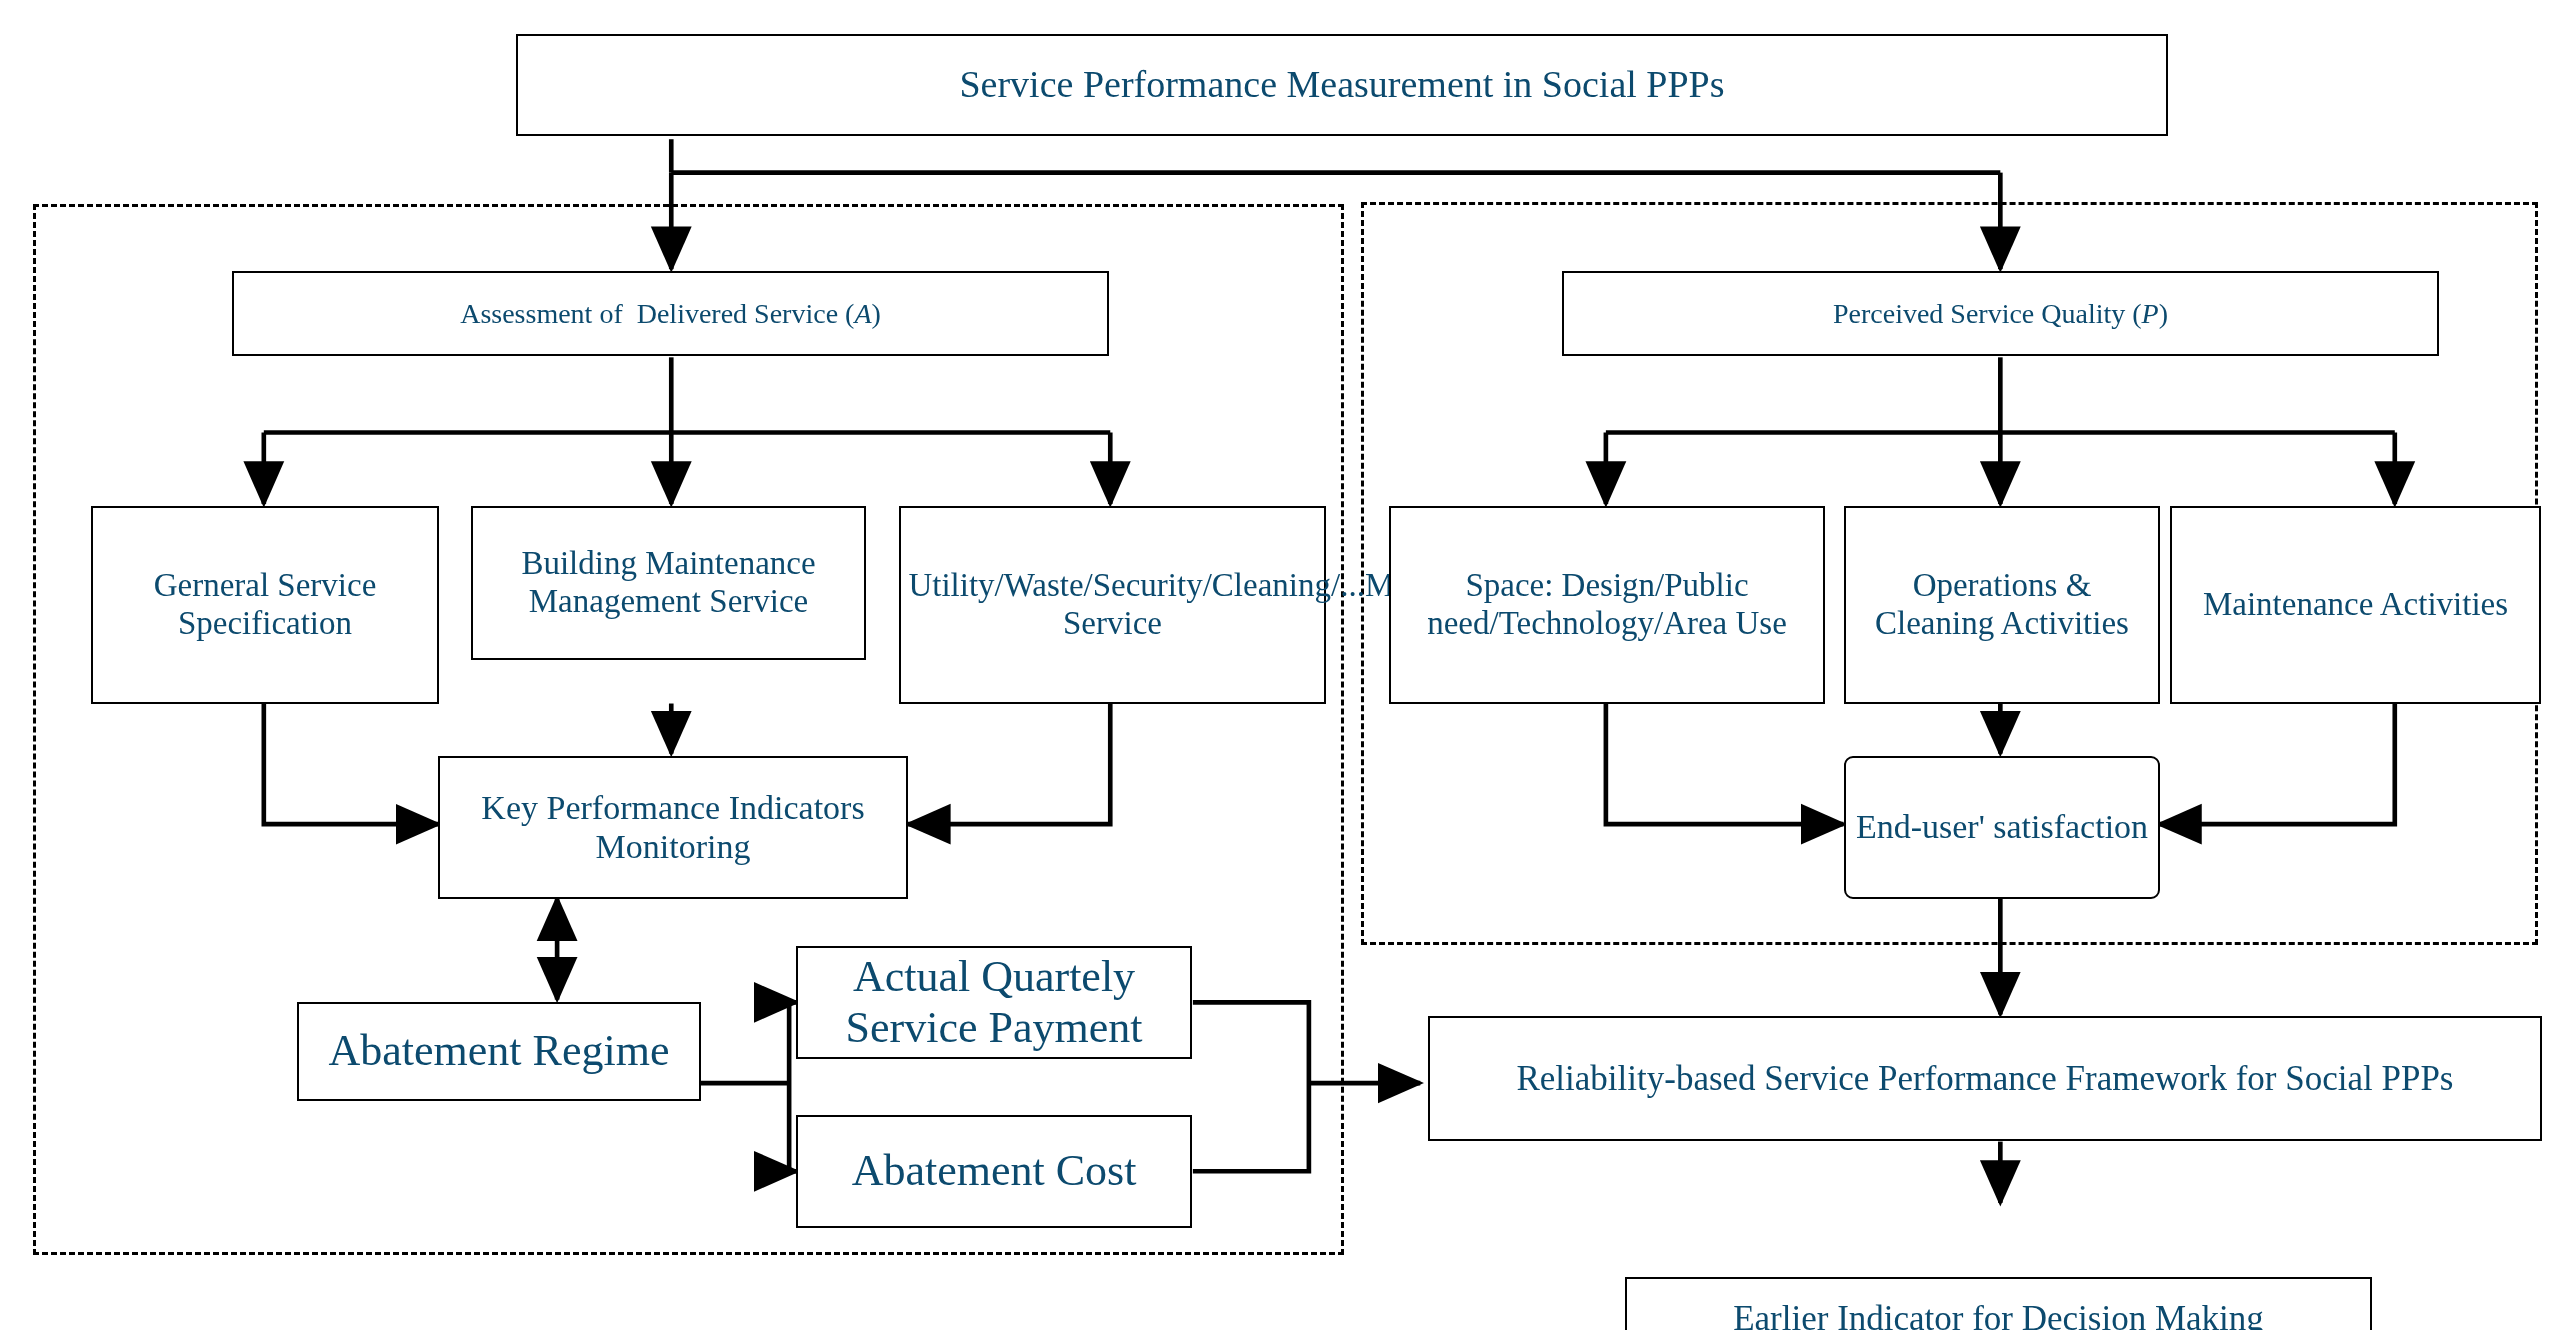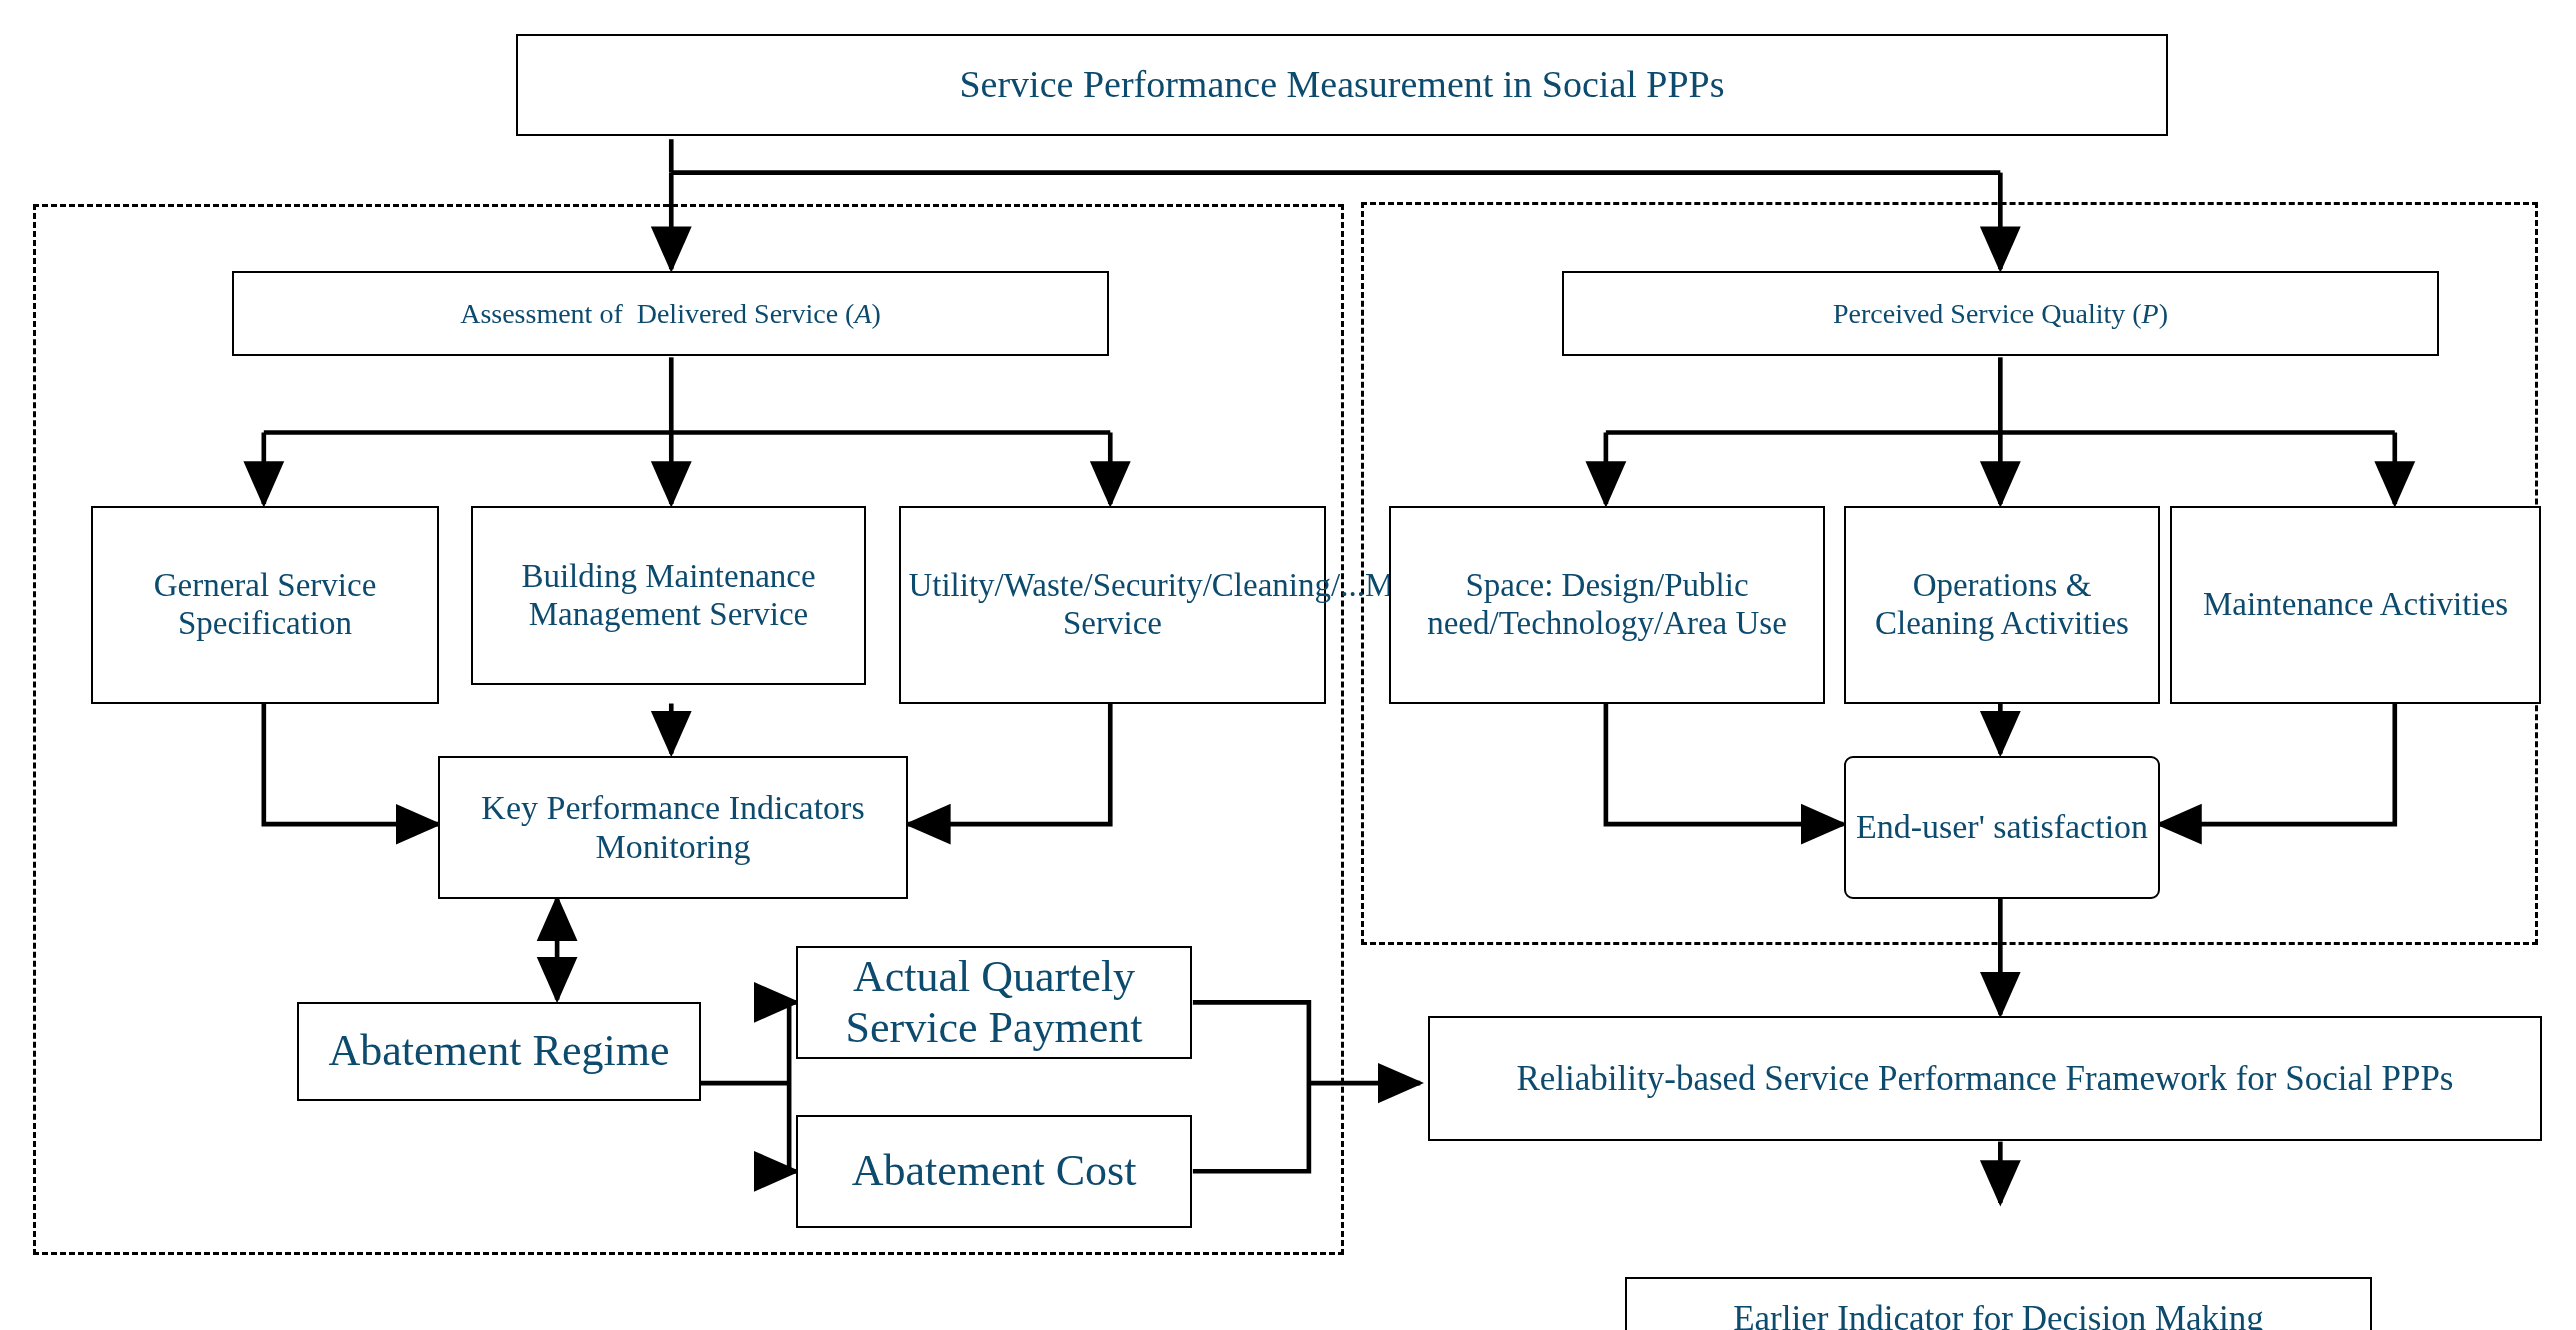--- a/index.html
+++ b/index.html
@@ -112,21 +112,21 @@
   </div>
 
   <div class="node t-head" style="left:1562px;top:271px;width:877px;height:85px;">
     <span>Perceived Service Quality (<em>P</em>)</span>
   </div>
 
   <div class="node t-mid" style="left:91px;top:506px;width:348px;height:198px;">
     <span>Gerneral Service Specification</span>
   </div>
 
-  <div class="node t-mid" style="left:471px;top:506px;width:395px;height:179px;text-align:center;">
+  <div class="node t-mid" style="left:471px;top:506px;width:395px;height:154px;text-align:center;">
     <span>Building Maintenance Management Service</span>
   </div>
 
   <div class="node t-mid" style="left:899px;top:506px;width:427px;height:198px;">
     <span>Utility/Waste/Security/Cleaning/...Management Service</span>
   </div>
 
   <div class="node t-mid" style="left:1389px;top:506px;width:436px;height:198px;">
     <span>Space: Design/Public need/Technology/Area Use</span>
   </div>

